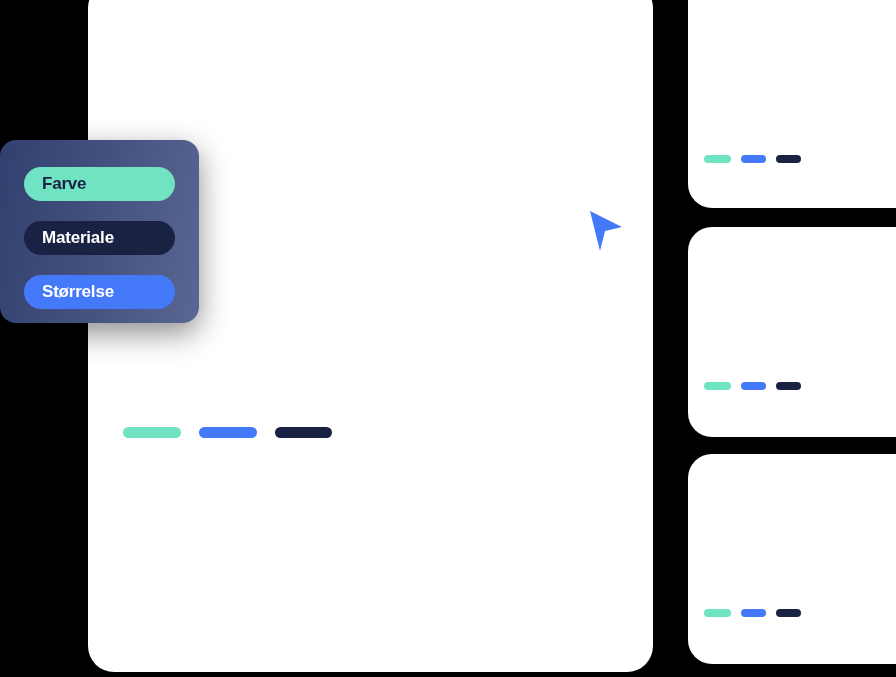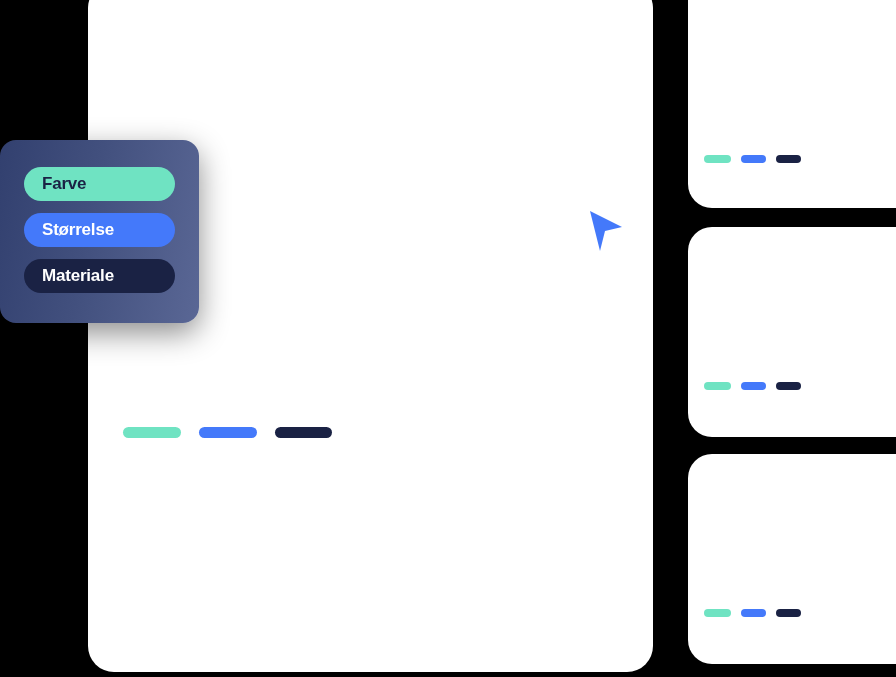--- a/index.html
+++ b/index.html
@@ -89,21 +89,21 @@
     border-radius: 16px;
     background: linear-gradient(100deg, #32406F 0%, #42507E 45%, #5A6795 100%);
     box-shadow: 0 10px 30px rgba(0,0,0,0.45);
   }
   .filter-list {
     position: absolute;
     left: 24px;
     top: 27px;
     display: flex;
     flex-direction: column;
-    gap: 12px;
+    gap: 20px;
   }
   .filter-pill {
     width: 151px;
     height: 34px;
     border-radius: 999px;
     display: flex;
     align-items: center;
     padding-left: 18px;
     box-sizing: border-box;
     font-size: 17px;
@@ -159,22 +159,22 @@
     <div class="bar-row bar-row-side bar-row-side-3">
       <span class="bar bar-mint"></span>
       <span class="bar bar-blue"></span>
       <span class="bar bar-navy"></span>
     </div>
   </div>
 
   <div class="filter-panel">
     <div class="filter-list">
       <div class="filter-pill pill-mint">Farve</div>
+      <div class="filter-pill pill-navy">Materiale</div>
       <div class="filter-pill pill-blue">Størrelse</div>
-      <div class="filter-pill pill-navy">Materiale</div>
     </div>
   </div>
 
   <div class="cursor">
     <svg width="36" height="44" viewBox="0 0 36 44" xmlns="http://www.w3.org/2000/svg">
       <path d="M2 2 L34 18 L17 22 L12 42 Z" fill="#4479FA"></path>
     </svg>
   </div>
 
 </div>

